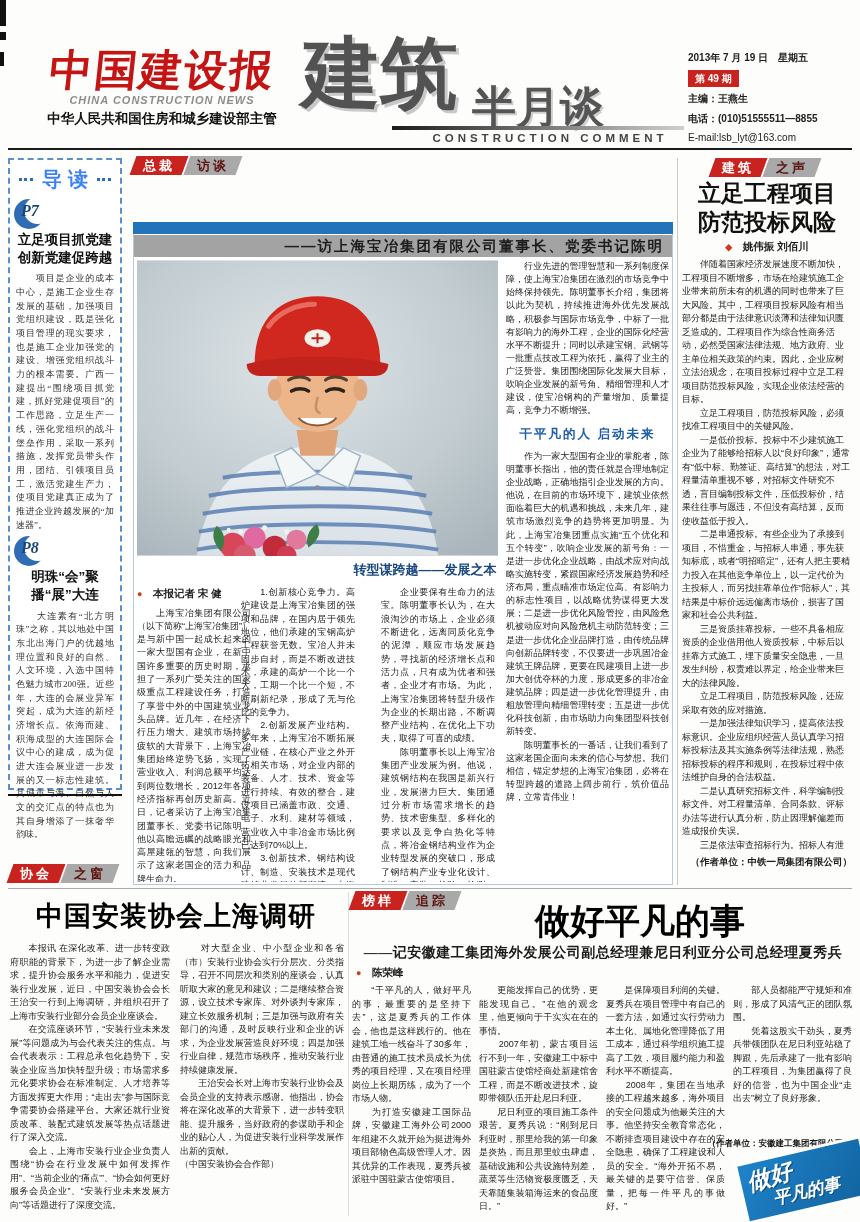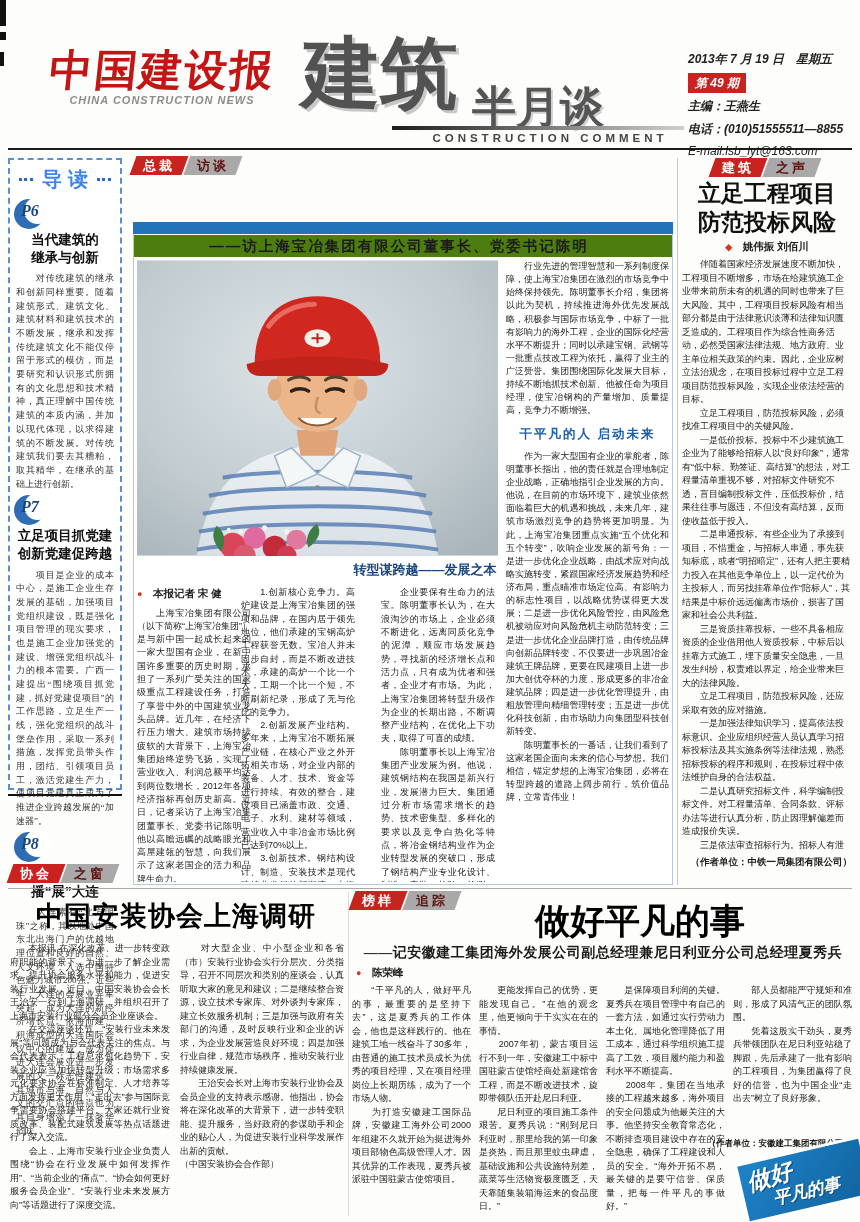--- a/index.html
+++ b/index.html
@@ -18,21 +18,21 @@
   .logo-en{left:34px;top:94px;width:256px;text-align:center;font-size:11px;font-style:italic;font-weight:bold;
            color:#8d8d8d;letter-spacing:1px;}
   .logo-sup{left:20px;top:110px;width:284px;text-align:center;font-size:13.5px;font-weight:bold;color:#111;}
   .sec-big{left:302px;top:34px;font-size:78px;line-height:80px;font-weight:900;color:#525252;
            font-family:"Liberation Serif",serif;text-shadow:3px 3px 0 #c8c8c8;}
   .sec-small{left:472px;top:78px;font-size:44px;font-weight:900;color:#555;
              font-family:"Liberation Serif",serif;text-shadow:2px 2px 0 #cfcfcf;}
   .sec-swoosh{left:392px;top:126px;width:292px;height:4px;background:linear-gradient(to right,#1c1c1c,#cfcfcf);}
   .sec-en{left:430px;top:132px;width:240px;text-align:center;font-size:11.5px;color:#444;
           letter-spacing:4px;font-weight:bold;}
-  .info{left:688px;top:50px;width:166px;font-size:12px;line-height:1.55;color:#222;font-weight:bold;font-style:italic;}
+  .info{left:688px;top:50px;width:166px;font-size:10px;line-height:1.55;color:#222;font-weight:bold;}
   .info-row{margin-bottom:4px;}
   .issue-badge{display:inline-block;background:#c8231f;color:#fff;font-weight:bold;padding:1px 7px;}
   .head-rule{left:8px;top:148px;width:844px;height:2px;background:#1a1a1a;}
 
   
   .flag{display:inline-flex;transform:skewX(-20deg);height:19px;line-height:19px;font-weight:bold;font-size:13px;}
   .flag .a{background:#c8231f;color:#fff;padding:0 10px;border-right:2px solid #fff;}
   .flag .b{background:#a9a9a9;color:#5e1512;padding:0 10px;}
   .flag span i{display:inline-block;transform:skewX(20deg);font-style:normal;letter-spacing:3px;}
 
@@ -57,22 +57,22 @@
   .contrib-title{font-size:16px;font-weight:900;font-style:italic;color:#8e2a20;
                  font-family:"Liberation Serif",serif;letter-spacing:2px;}
   .contrib-line{font-size:7.5px;color:#3a66a8;margin-top:3px;white-space:nowrap;}
   .contrib-note{font-size:6.5px;color:#999;margin-top:3px;text-align:right;}
 
   
   .main-frame{left:133px;top:222px;width:540px;height:663px;border:1px solid #b9c9da;box-sizing:border-box;background:#fff;}
   .main-headline{left:131px;top:170px;width:544px;font-size:45px;font-weight:900;color:#2a6fba;
                  letter-spacing:1px;font-family:"Liberation Serif",serif;white-space:nowrap;}
   .main-bar{left:133px;top:222px;width:540px;height:12px;background:#2273b9;}
-  .main-subrow{left:134px;top:235px;width:538px;height:22px;line-height:22px;text-align:center;
-               padding-right:8px;box-sizing:border-box;font-size:14.5px;font-weight:900;letter-spacing:2px;background:#4d7c0f;}
+  .main-subrow{left:134px;top:235px;width:538px;height:22px;line-height:22px;text-align:right;
+               padding-right:8px;box-sizing:border-box;font-size:14.5px;font-weight:900;letter-spacing:2px;background:#a3a3a3;}
   .photo{left:137px;top:260px;width:361px;height:296px;}
   .bridge-subhead{left:330px;top:561px;width:190px;text-align:center;font-size:13px;font-weight:900;color:#17457e;}
   .mcol{top:586px;height:296px;font-size:9px;line-height:1.48;color:#222;overflow:hidden;}
   .mcol1{left:137px;width:114px;}
   .mcol2{left:241px;width:114px;}
   .mcol3{left:381px;width:114px;}
   .mrcol{left:506px;top:260px;width:163px;height:622px;font-size:9px;line-height:1.46;color:#222;overflow:hidden;}
   .byline{font-size:10.5px;font-weight:bold;margin-bottom:5px;}
   .reddot{color:#d23a1e;font-size:9px;}
   .sub-blue{text-align:center;color:#1f5fa8;font-size:12.5px;font-weight:900;margin:7px 0;letter-spacing:2px;}
@@ -122,20 +122,21 @@
 <body>
 
 <div class="page">
 
   <div class="abs mark" style="left:0;top:0;width:6px;height:26px;"></div>
   <div class="abs mark" style="left:0;top:32px;width:6px;height:8px;"></div>
   <div class="abs mark" style="left:0;top:52px;width:4px;height:14px;"></div>
 
   <div class="abs logo-cn">中国建设报</div>
   <div class="abs logo-en">CHINA CONSTRUCTION NEWS</div>
+  <div class="abs logo-sup">中华人民共和国住房和城乡建设部主管</div>
 
   <div class="abs sec-big">建筑</div>
   <div class="abs sec-small">半月谈</div>
   <div class="abs sec-swoosh"></div>
   <div class="abs sec-en">CONSTRUCTION  COMMENT</div>
 
   <div class="abs info">
     <div class="info-row"><span>2013年 7 月 19 日</span>　<span>星期五</span></div>
     <div class="info-row"><span class="issue-badge">第 49 期</span></div>
     <div class="info-row">主编：王燕生</div>
@@ -147,30 +148,20 @@
   <div class="abs vline" style="left:677px;top:158px;width:1px;height:727px;"></div>
   <div class="abs vline" style="left:348px;top:892px;width:1px;height:324px;background:#ddd;"></div>
 
   <div class="abs guide">
     <div class="guide-head">
       <span class="dash"></span>
       <span class="guide-title">导读</span>
       <span class="dash"></span>
     </div>
 
-    <div>
-      <div class="moon">
-        <span class="c1"></span>
-          <span class="c2"></span>
-        <span class="pg">P6</span>
-      </div>
-      <div class="g-item-title prewrap">当代建筑的
-继承与创新</div>
-      <div class="g-item-body just prewrap">　　对传统建筑的继承和创新同样重要。随着建筑形式、建筑文化、建筑材料和建筑技术的不断发展，继承和发挥传统建筑文化不能仅停留于形式的模仿，而是要研究和认识形式所拥有的文化思想和技术精神，真正理解中国传统建筑的本质内涵，并加以现代体现，以求得建筑的不断发展。对传统建筑我们要去其糟粕，取其精华，在继承的基础上进行创新。</div>
-    </div>
 
     <div>
       <div class="moon">
         <span class="c1"></span>
           <span class="c2"></span>
         <span class="pg">P7</span>
       </div>
       <div class="g-item-title prewrap">立足项目抓党建
 创新党建促跨越</div>
       <div class="g-item-body just prewrap">　　项目是企业的成本中心，是施工企业生存发展的基础，加强项目党组织建设，既是强化项目管理的现实要求，也是施工企业加强党的建设、增强党组织战斗力的根本需要。广西一建提出“围绕项目抓党建，抓好党建促项目”的工作思路，立足生产一线，强化党组织的战斗堡垒作用，采取一系列措施，发挥党员带头作用，团结、引领项目员工，激活党建生产力，使项目党建真正成为了推进企业跨越发展的“加速器”。</div>
@@ -271,21 +262,21 @@
 
   </div>
   <div class="abs mcol mcol2 just prewrap">　　1.创新核心竞争力。高炉建设是上海宝冶集团的强项和品牌，在国内居于领先地位，他们承建的宝钢高炉工程获誉无数。宝冶人并未固步自封，而是不断改进技术，承建的高炉一个比一个大，工期一个比一个短，不断刷新纪录，形成了无与伦比的竞争力。
 　　2.创新发展产业结构。多年来，上海宝冶不断拓展产业链，在核心产业之外开拓相关市场，对企业内部的装备、人才、技术、资金等进行持续、有效的整合，建设项目已涵盖市政、交通、电子、水利、建材等领域，营业收入中非冶金市场比例已达到70%以上。
 　　3.创新技术。钢结构设计、制造、安装技术是现代建筑业发展的新潮流。上海宝冶集团顺应时势，在工程实践中不断开拓新技术，形成了一整套大跨度、大体量钢结构设计、制造、施工新技术，承担了一批大型工程，用技术创新赢得了市场主导地位。
 　　4.创新优化高端产品。能承建大型公共工程是建筑企业综合实力的最好体现。而起初，上海宝冶集团从事的是大型工业厂房建设，为促进集团进一步发展，公司采取与行业先进对接的办法，引进了一批先进的管理和技术人才。</div>
   <div class="abs mcol mcol3 just prewrap">　　企业要保有生命力的法宝。陈明董事长认为，在大浪淘沙的市场上，企业必须不断进化，远离同质化竞争的泥潭，顺应市场发展趋势，寻找新的经济增长点和活力点，只有成为优者和强者，企业才有市场。为此，上海宝冶集团将转型升级作为企业的长期出路，不断调整产业结构，在优化上下功夫，取得了可喜的成绩。
 　　陈明董事长以上海宝冶集团产业发展为例。他说，建筑钢结构在我国是新兴行业，发展潜力巨大。集团通过分析市场需求增长的趋势、技术密集型、多样化的要求以及竞争白热化等特点，将冶金钢结构业作为企业转型发展的突破口，形成了钢结构产业专业化设计、制造、安装、检验、检测一条龙发展战略，大力开拓市场，打造集团钢结构产品品牌；同时发挥冶金炼铁和厂房建筑的特级资质作用，强化钢结构专业的竞争力，重点从科技创新、安装实力、客户服务延伸等方面走专业化发展之路。通过最近几年上下的共同努力，上海宝冶在钢结构产业专业化品牌建设上结出了硕果，带动产业向主业转型，实现持续增长，钢结构制作和生产能力由原来的几万吨达到几十万吨。</div>
 
   <div class="abs mrcol just">
-    <div class="prewrap">　　行业先进的管理智慧和一系列制度保障，使上海宝冶集团在激烈的市场竞争中始终保持领先。陈明董事长介绍，集团将以此为契机，持续推进海外优先发展战略，积极参与国际市场竞争，中标了一批有影响力的海外工程，企业的国际化经营水平不断提升；同时以承建宝钢、武钢等一批重点技改工程为依托，赢得了业主的广泛赞誉。集团围绕国际化发展大目标，持续不断地抓技术创新、他被任命为项目经理，使宝冶钢构的产量增加、质量提高，竞争力不断增强。</div>
+    <div class="prewrap">　　行业先进的管理智慧和一系列制度保障，使上海宝冶集团在激烈的市场竞争中始终保持领先。陈明董事长介绍，集团将以此为契机，持续推进海外优先发展战略，积极参与国际市场竞争，中标了一批有影响力的海外工程，企业的国际化经营水平不断提升；同时以承建宝钢、武钢等一批重点技改工程为依托，赢得了业主的广泛赞誉。集团围绕国际化发展大目标，吹响企业发展的新号角、精细管理和人才建设，使宝冶钢构的产量增加、质量提高，竞争力不断增强。</div>
     <div class="sub-blue">干平凡的人  启动未来</div>
     <div class="prewrap">　　作为一家大型国有企业的掌舵者，陈明董事长指出，他的责任就是合理地制定企业战略，正确地指引企业发展的方向。他说，在目前的市场环境下，建筑业依然面临着巨大的机遇和挑战，未来几年，建筑市场激烈竞争的趋势将更加明显。为此，上海宝冶集团重点实施“五个优化和五个转变”，吹响企业发展的新号角：一是进一步优化企业战略，由战术应对向战略实施转变，紧跟国家经济发展趋势和经济布局，重点瞄准市场定位高、有影响力的标志性项目，以战略优势谋得更大发展；二是进一步优化风险管控，由风险危机被动应对向风险危机主动防范转变；三是进一步优化企业品牌打造，由传统品牌向创新品牌转变，不仅要进一步巩固冶金建筑王牌品牌，更要在民建项目上进一步加大创优夺杯的力度，形成更多的非冶金建筑品牌；四是进一步优化管理提升，由粗放管理向精细管理转变；五是进一步优化科技创新，由市场助力向集团型科技创新转变。
 　　陈明董事长的一番话，让我们看到了这家老国企面向未来的信心与梦想。我们相信，锚定梦想的上海宝冶集团，必将在转型跨越的道路上阔步前行，筑价值品牌，立常青伟业！</div>
   </div>
 
   <div class="abs voice-badge">
     <div class="flag">
         <span class="a"><i>建筑</i></span>
         <span class="b"><i>之声</i></span>
       </div>

